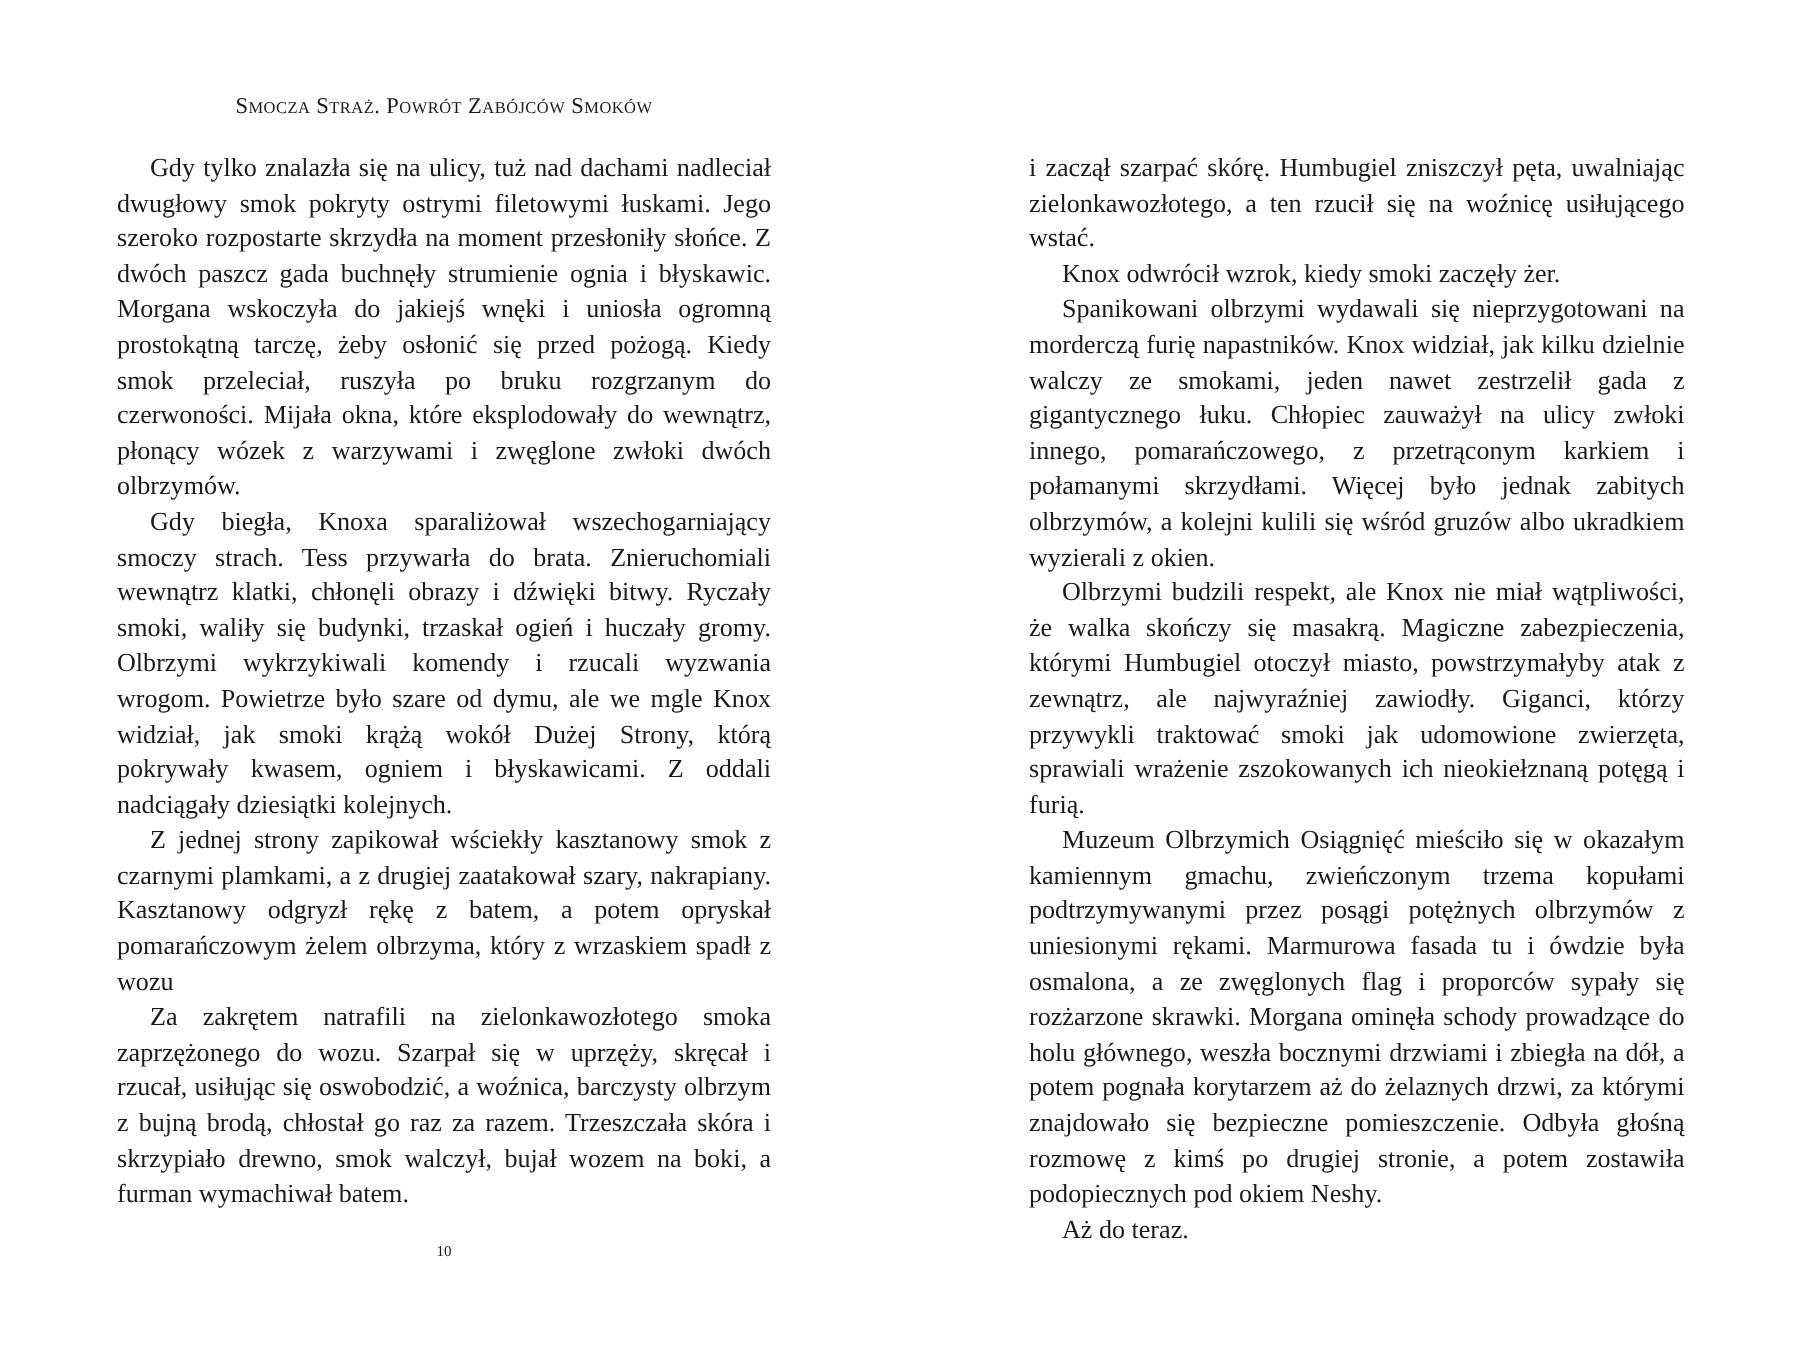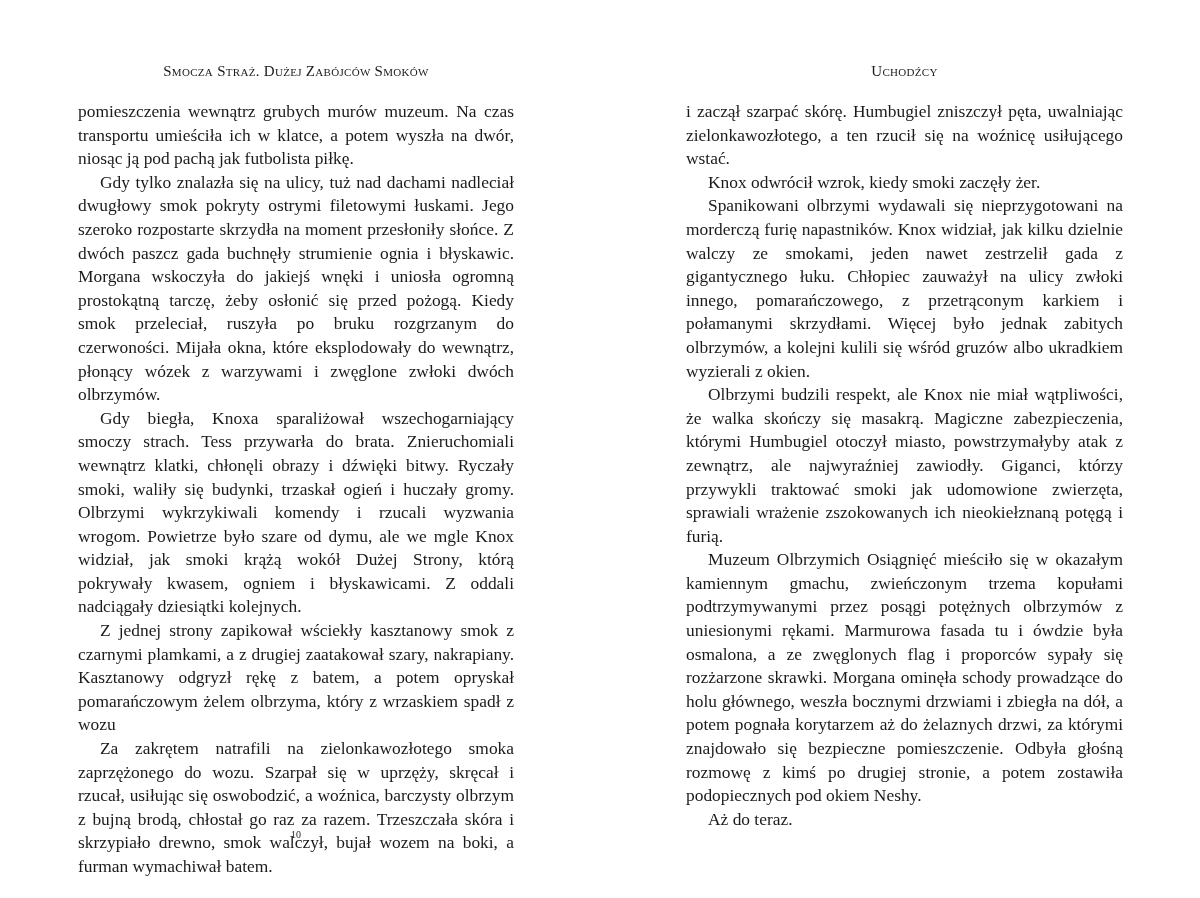--- a/index.html
+++ b/index.html
@@ -60,33 +60,31 @@
       width: 100%;
       text-align: center;
       font-family: "Liberation Serif", serif;
       font-size: 10px;
     }
   </style>
 </head>
 <body>
 
 <div class="page left">
-  <div class="running-head">Smocza Straż. Dużej Zabójców Smoków</div>
+  <div class="running-head">Smocza Straż. Powrót Zabójców Smoków</div>
   <div class="body-text">
-    <p class="cont">pomieszczenia wewnątrz grubych murów muzeum. Na czas transportu umieściła ich w klatce, a potem wyszła na dwór, niosąc ją pod pachą jak futbolista piłkę.</p>
     <p>Gdy tylko znalazła się na ulicy, tuż nad dachami nadleciał dwugłowy smok pokryty ostrymi filetowymi łuskami. Jego szeroko rozpostarte skrzydła na moment przesłoniły słońce. Z dwóch paszcz gada buchnęły strumienie ognia i błyskawic. Morgana wskoczyła do jakiejś wnęki i uniosła ogromną prostokątną tarczę, żeby osłonić się przed pożogą. Kiedy smok przeleciał, ruszyła po bruku rozgrzanym do czerwoności. Mijała okna, które eksplodowały do wewnątrz, płonący wózek z warzywami i zwęglone zwłoki dwóch olbrzymów.</p>
     <p>Gdy biegła, Knoxa sparaliżował wszechogarniający smoczy strach. Tess przywarła do brata. Znieruchomiali wewnątrz klatki, chłonęli obrazy i dźwięki bitwy. Ryczały smoki, waliły się budynki, trzaskał ogień i huczały gromy. Olbrzymi wykrzykiwali komendy i rzucali wyzwania wrogom. Powietrze było szare od dymu, ale we mgle Knox widział, jak smoki krążą wokół Dużej Strony, którą pokrywały kwasem, ogniem i błyskawicami. Z oddali nadciągały dziesiątki kolejnych.</p>
     <p>Z jednej strony zapikował wściekły kasztanowy smok z czarnymi plamkami, a z drugiej zaatakował szary, nakrapiany. Kasztanowy odgryzł rękę z batem, a potem opryskał pomarańczowym żelem olbrzyma, który z wrzaskiem spadł z wozu</p>
     <p>Za zakrętem natrafili na zielonkawozłotego smoka zaprzężonego do wozu. Szarpał się w uprzęży, skręcał i rzucał, usiłując się oswobodzić, a woźnica, barczysty olbrzym z bujną brodą, chłostał go raz za razem. Trzeszczała skóra i skrzypiało drewno, smok walczył, bujał wozem na boki, a furman wymachiwał batem.</p>
   </div>
   <div class="folio">10</div>
 </div>
 
 <div class="page right">
-  <div class="running-head">Uchodźcy</div>
   <div class="body-text">
     <p class="cont">i zaczął szarpać skórę. Humbugiel zniszczył pęta, uwalniając zielonkawozłotego, a ten rzucił się na woźnicę usiłującego wstać.</p>
     <p>Knox odwrócił wzrok, kiedy smoki zaczęły żer.</p>
     <p>Spanikowani olbrzymi wydawali się nieprzygotowani na morderczą furię napastników. Knox widział, jak kilku dzielnie walczy ze smokami, jeden nawet zestrzelił gada z gigantycznego łuku. Chłopiec zauważył na ulicy zwłoki innego, pomarańczowego, z przetrąconym karkiem i połamanymi skrzydłami. Więcej było jednak zabitych olbrzymów, a kolejni kulili się wśród gruzów albo ukradkiem wyzierali z okien.</p>
     <p>Olbrzymi budzili respekt, ale Knox nie miał wątpliwości, że walka skończy się masakrą. Magiczne zabezpieczenia, którymi Humbugiel otoczył miasto, powstrzymałyby atak z zewnątrz, ale najwyraźniej zawiodły. Giganci, którzy przywykli traktować smoki jak udomowione zwierzęta, sprawiali wrażenie zszokowanych ich nieokiełznaną potęgą i furią.</p>
     <p>Muzeum Olbrzymich Osiągnięć mieściło się w okazałym kamiennym gmachu, zwieńczonym trzema kopułami podtrzymywanymi przez posągi potężnych olbrzymów z uniesionymi rękami. Marmurowa fasada tu i ówdzie była osmalona, a ze zwęglonych flag i proporców sypały się rozżarzone skrawki. Morgana ominęła schody prowadzące do holu głównego, weszła bocznymi drzwiami i zbiegła na dół, a potem pognała korytarzem aż do żelaznych drzwi, za którymi znajdowało się bezpieczne pomieszczenie. Odbyła głośną rozmowę z kimś po drugiej stronie, a potem zostawiła podopiecznych pod okiem Neshy.</p>
     <p>Aż do teraz.</p>
   </div>
 </div>
 

